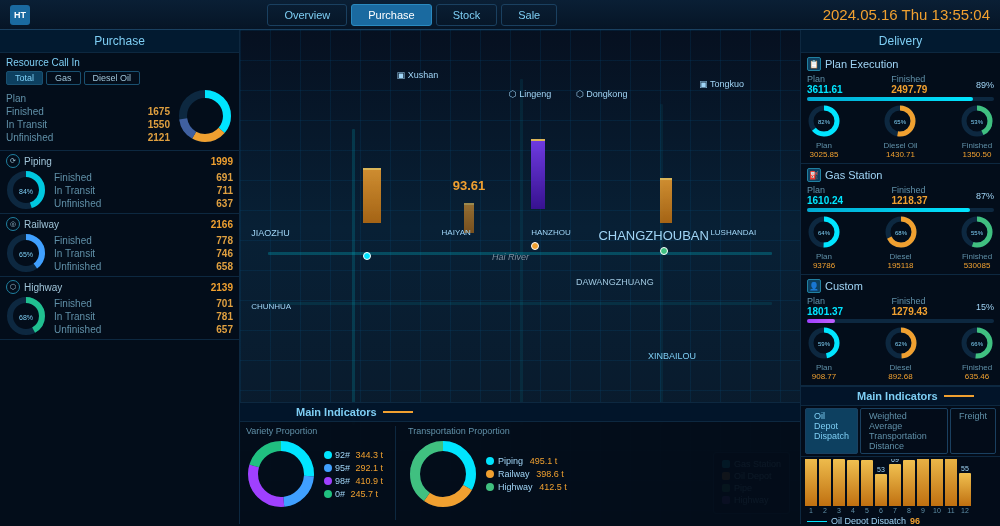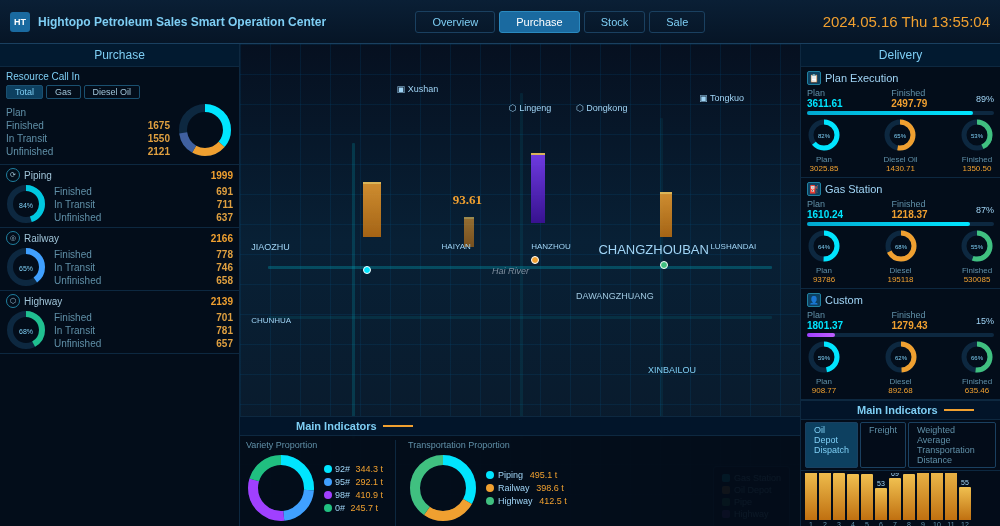--- a/index.html
+++ b/index.html
@@ -13,21 +13,21 @@
       overflow: hidden;
     }
 
     
     .top-nav {
       display: flex;
       align-items: center;
       justify-content: space-between;
       background: linear-gradient(180deg, #0a1f35 0%, #061526 100%);
       border-bottom: 1px solid #1a4060;
-      height: 44px;
+      height: 30px;
       padding: 2px 10px;
     }
     .logo-area {
       display: flex;
       align-items: center;
       gap: 8px;
       color: #7ecef4;
       font-size: 12px;
       font-weight: bold;
     }
@@ -374,21 +374,20 @@
       background: #0d4060;
       color: #7ecef4;
     }
   </style>
 </head>
 <body>
 
 <div class="top-nav">
   <div class="logo-area">
     <div class="logo-icon">HT</div>
-    <span>Hightopo Petroleum Sales Smart Operation Center</span>
   </div>
   <div class="nav-tabs">
     <div class="nav-tab">Overview</div>
     <div class="nav-tab active">Purchase</div>
     <div class="nav-tab">Stock</div>
     <div class="nav-tab">Sale</div>
   </div>
   <div class="datetime">2024.05.16  Thu  13:55:04</div>
 </div>
 
@@ -546,21 +545,21 @@
       <div class="map-label" style="top:40%; left:2%;">JIAOZHU</div>
       <div class="map-label" style="top:40%; left:36%; font-size:8px;">HAIYAN</div>
       <div class="map-label" style="top:40%; left:52%; font-size:8px;">HANZHOU</div>
       <div class="map-label" style="top:40%; left:64%; font-size:13px;">CHANGZHOUBAN</div>
       <div class="map-label" style="top:40%; left:84%; font-size:8px;">LUSHANDAI</div>
       <div class="map-label" style="top:55%; left:2%; font-size:8px;">CHUNHUA</div>
       <div class="map-label" style="top:50%; left:60%; font-size:9px; color:#a0c8e0;">DAWANGZHUANG</div>
       <div class="map-label" style="top:65%; left:70%; font-size:9px; color:#7ecef4;padding-left:16px;">XINBAILOU</div>
       <div class="map-label" style="top:45%; left:45%; font-size:9px; color:#8090a0; font-style:italic;">Hai River</div>
 
-      <div class="map-value-label" style="top:30%; left:38%;font-family:Liberation Serif, serif;">93.61</div>
+      <div class="map-value-label" style="top:30%; left:38%;">93.61</div>
 
       <div class="map-marker" style="top:45%; left:22%;"></div>
       <div class="map-marker" style="top:43%; left:52%; background:#f0a030;"></div>
       <div class="map-marker" style="top:44%; left:75%; background:#40c080;"></div>
 
       <div class="map-overlay-box">
         <div class="legend-item">
           <div class="legend-dot" style="background:#00e5ff;"></div>
           <span>Gas Station</span>
         </div>
@@ -817,22 +816,22 @@
       </div>
     </div>
 
     <div style="flex:1; background:rgba(3,13,25,0.95); border-top:1px solid #0d2840; display:flex; flex-direction:column;">
       <div class="bottom-panel-header">
         <span class="bottom-panel-title">Main Indicators</span>
         <div class="bottom-panel-line"></div>
       </div>
       <div class="sub-tabs">
         <div class="sub-tab active">Oil Depot Dispatch</div>
+        <div class="sub-tab">Weighted Average Transportation Distance</div>
         <div class="sub-tab">Freight</div>
-        <div class="sub-tab">Weighted Average Transportation Distance</div>
       </div>
       <div style="display:flex; flex:1; overflow:hidden; padding:2px 4px 0;">
 
         <div style="flex:1; overflow:hidden;">
           <div id="right-bars" style="display:flex; align-items:flex-end; gap:2px; height:55px; padding-top:4px;">
           <div style="display: flex; flex-direction: column; align-items: center; gap: 1px;">
                 <div style="width: 12px; height: 50px; background: linear-gradient(rgb(240, 192, 80), rgb(192, 112, 16)); border-radius: 1px 1px 0px 0px;"></div>
                 <div style="font-size: 7px; color: rgb(96, 144, 168);">1</div>
               </div>
               <div style="display: flex; flex-direction: column; align-items: center; gap: 1px;">

